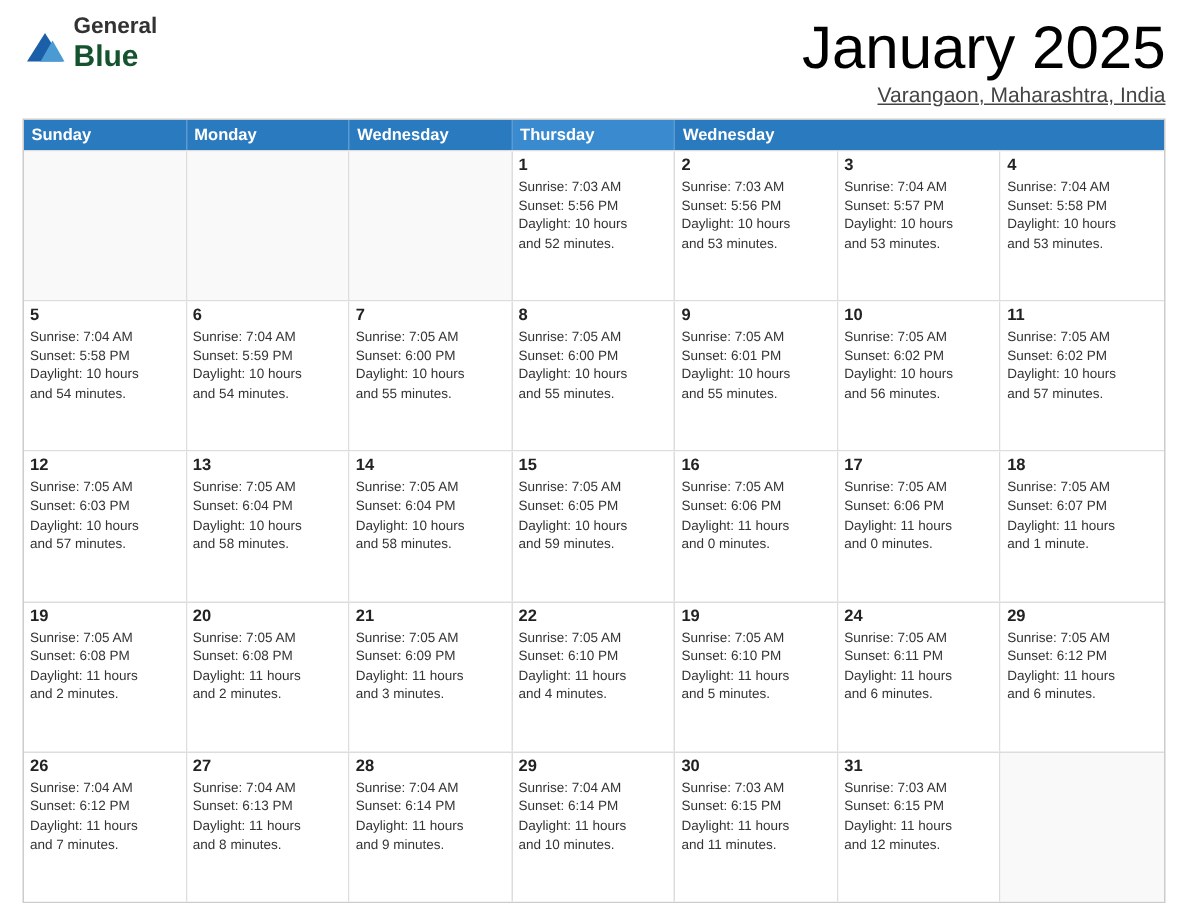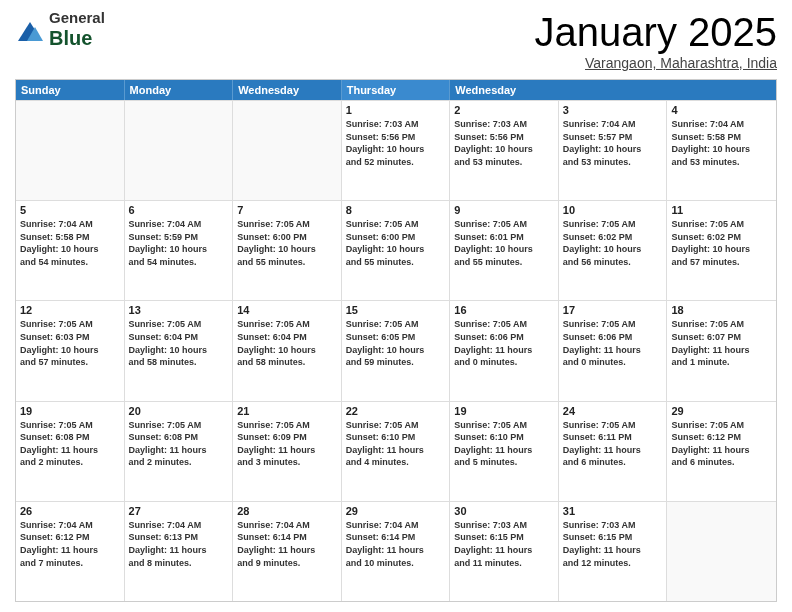--- a/index.html
+++ b/index.html
@@ -104,21 +104,20 @@
       font-size: 11px;
       font-weight: bold;
       color: #222;
       display: block;
       margin-bottom: 2px;
     }
     .cell-info {
       font-size: 9px;
       color: #333;
       line-height: 1.4;
-      font-weight: bold;
     }
     .thursday-header {
       background: #3a8acf;
     }
   </style>
 </head>
 <body>
 
 <div class="page">
   <div class="header">

